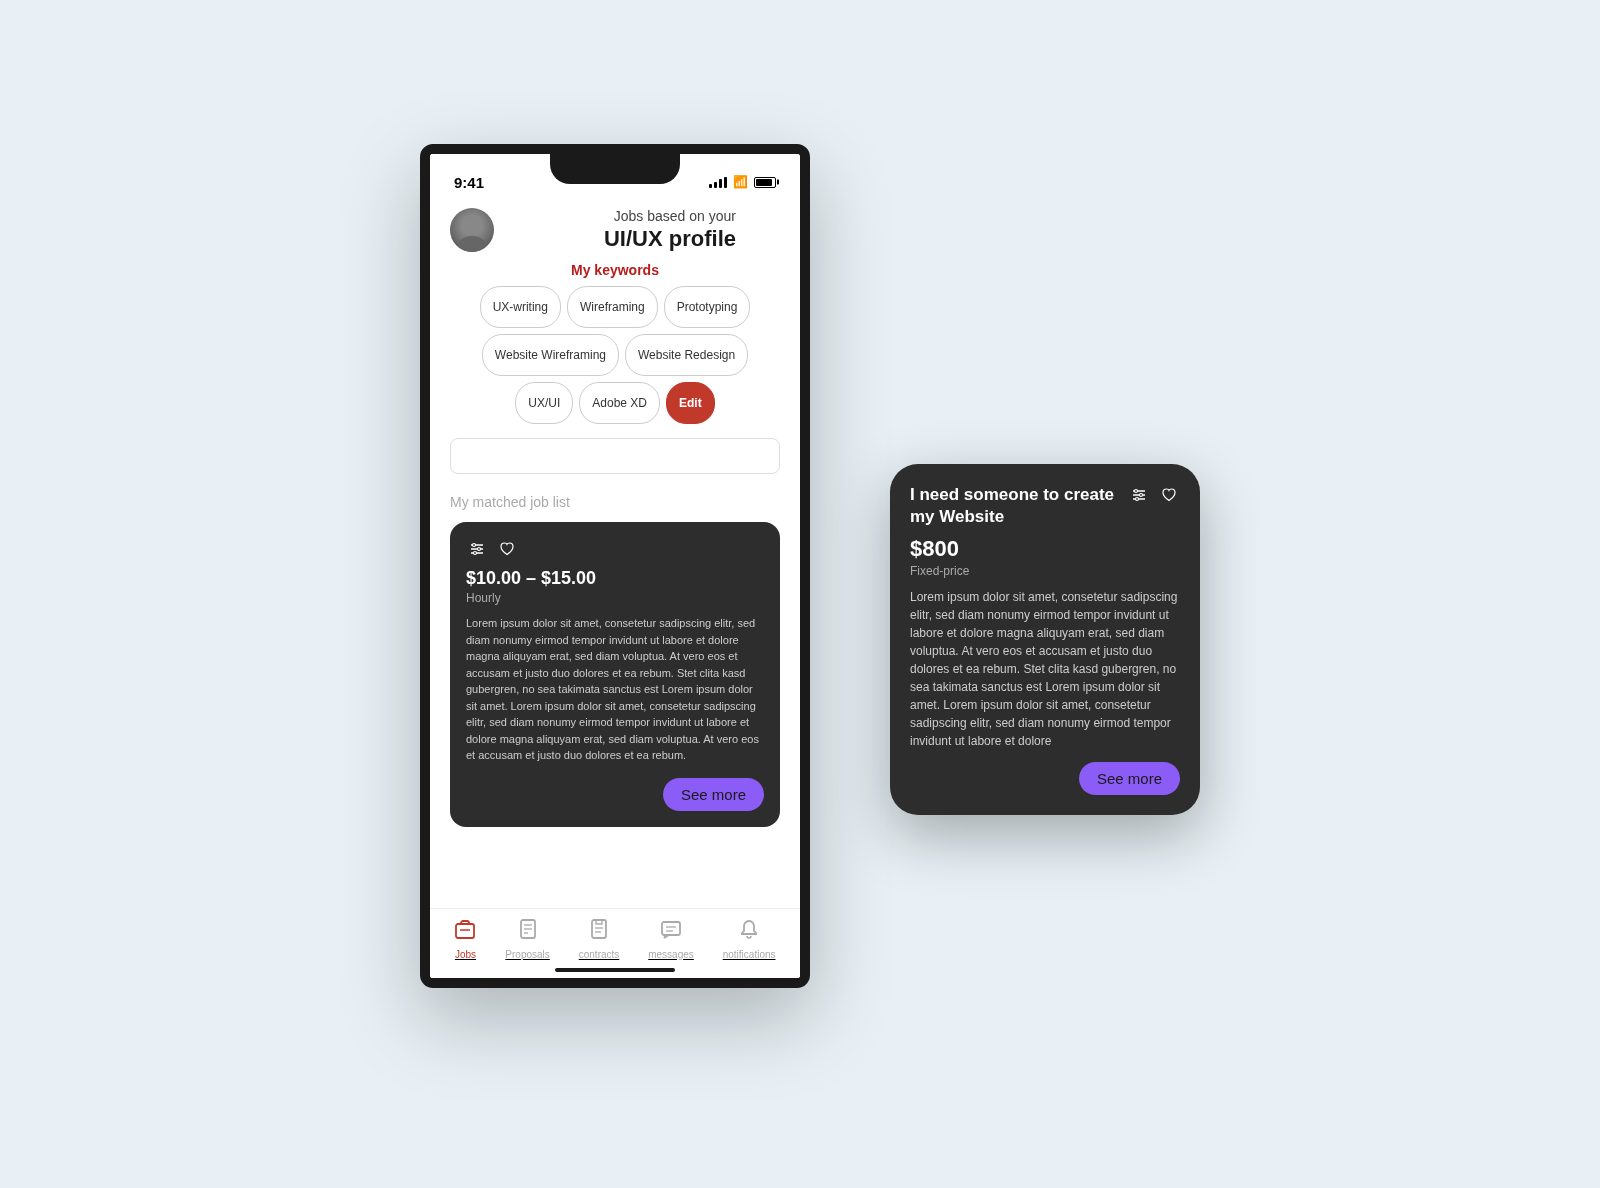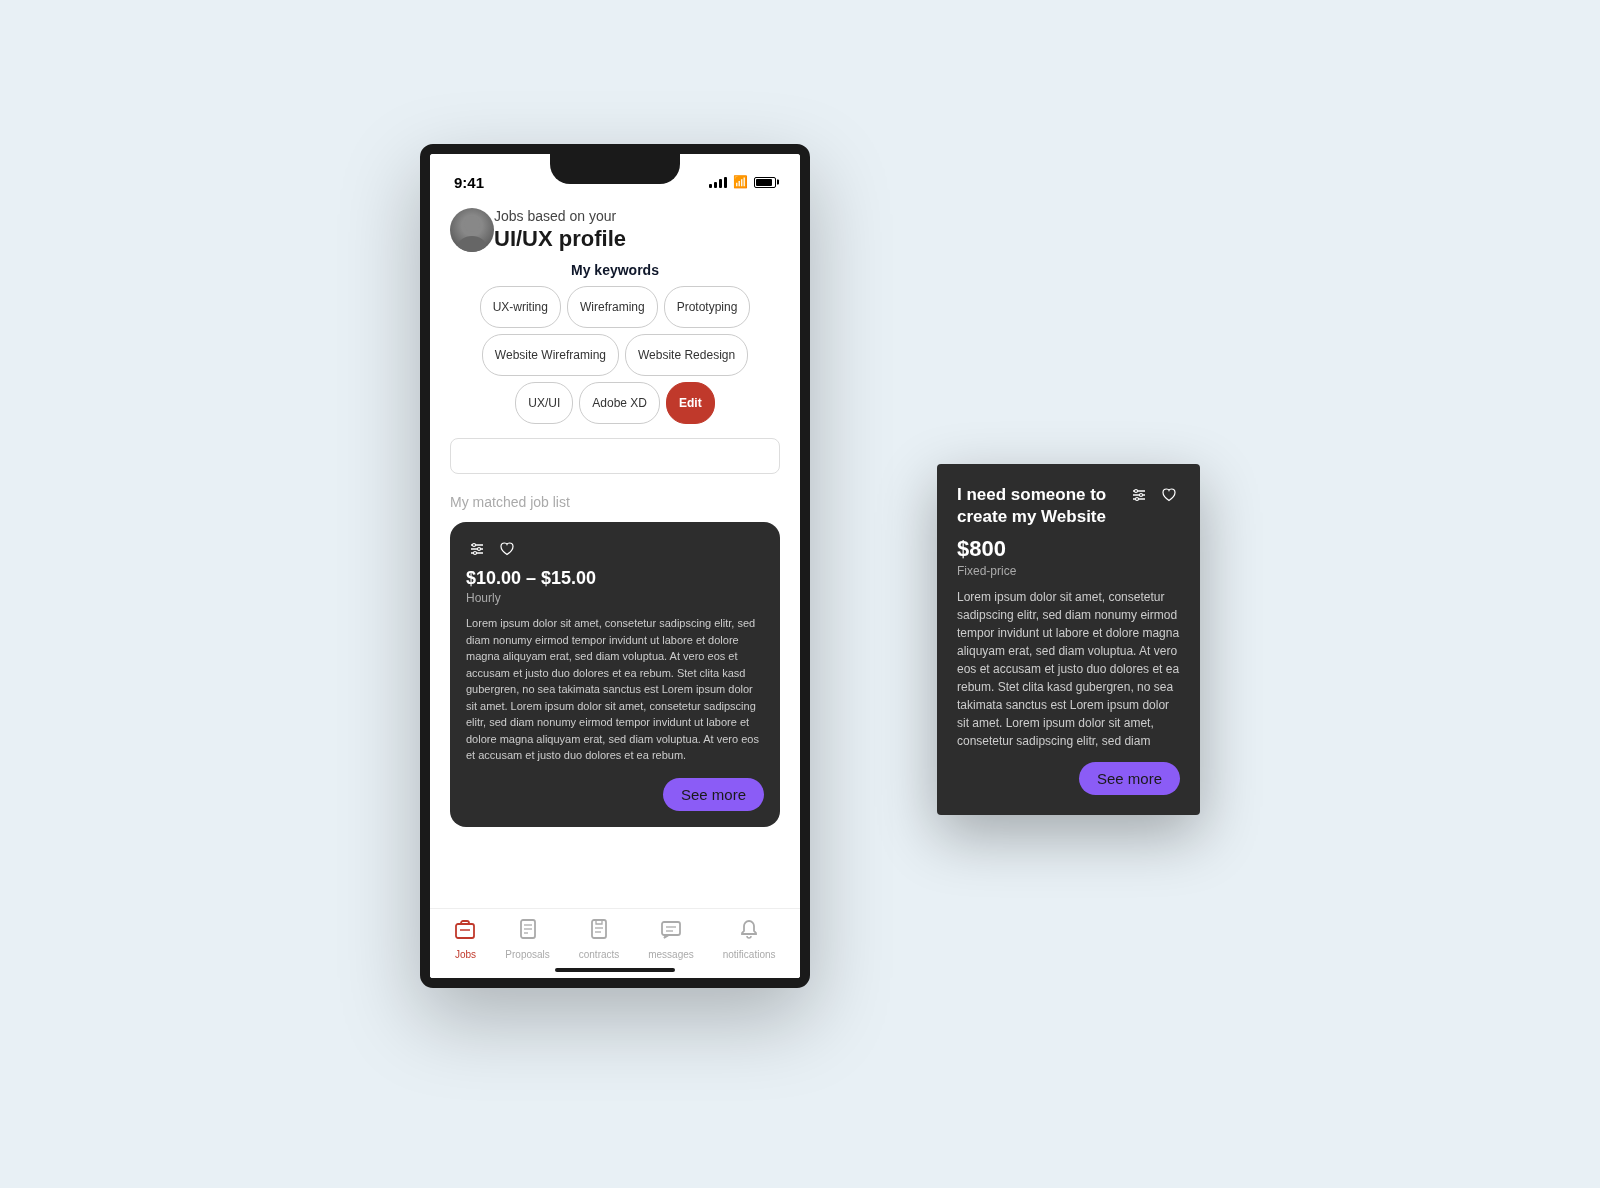--- a/index.html
+++ b/index.html
@@ -149,21 +149,21 @@
     }
 
     .avatar-img {
       width: 100%;
       height: 100%;
       background: radial-gradient(circle at 50% 40%, #888 30%, #444 100%);
     }
 
     .header-title {
       flex: 1;
-      text-align: left;
+      text-align: right;
     }
 
     .header-subtitle {
       font-size: 14px;
       color: #444;
       margin-bottom: 2px;
     }
 
     .header-main {
       font-size: 22px;
@@ -172,21 +172,21 @@
     }
 
     .keywords-section {
       margin-bottom: 14px;
     }
 
     .keywords-title {
       text-align: center;
       font-size: 14px;
       font-weight: 600;
-      color: #0f172a;
+      color: #b91c1c;
       margin-bottom: 8px;
     }
 
     .keywords-tags {
       display: flex;
       flex-wrap: wrap;
       gap: 6px;
       justify-content: center;
     }
 
@@ -328,20 +328,21 @@
       justify-content: space-around;
       padding: 0 10px 10px;
     }
 
     .nav-item {
       display: flex;
       flex-direction: column;
       align-items: center;
       gap: 3px;
       cursor: pointer;
+      text-decoration: underline;
     }
 
     .nav-icon {
       font-size: 22px;
       color: #aaa;
     }
 
     .nav-icon.active {
       color: #c0392b;
     }
@@ -364,23 +365,23 @@
       height: 4px;
       background: #1a1a1a;
       border-radius: 2px;
     }
 
     
     .floating-card {
       position: absolute;
       right: -20px;
       top: 320px;
-      width: 263px;
+      width: 310px;
       background: #2d2d2d;
-      border-radius: 4px;
+      border-radius: 28px;
       padding: 20px;
       color: #fff;
       box-shadow: 0 20px 60px rgba(0,0,0,0.3);
     }
 
     .floating-card .job-card-title {
       font-size: 17px;
     }
 
     .floating-card .job-price {

